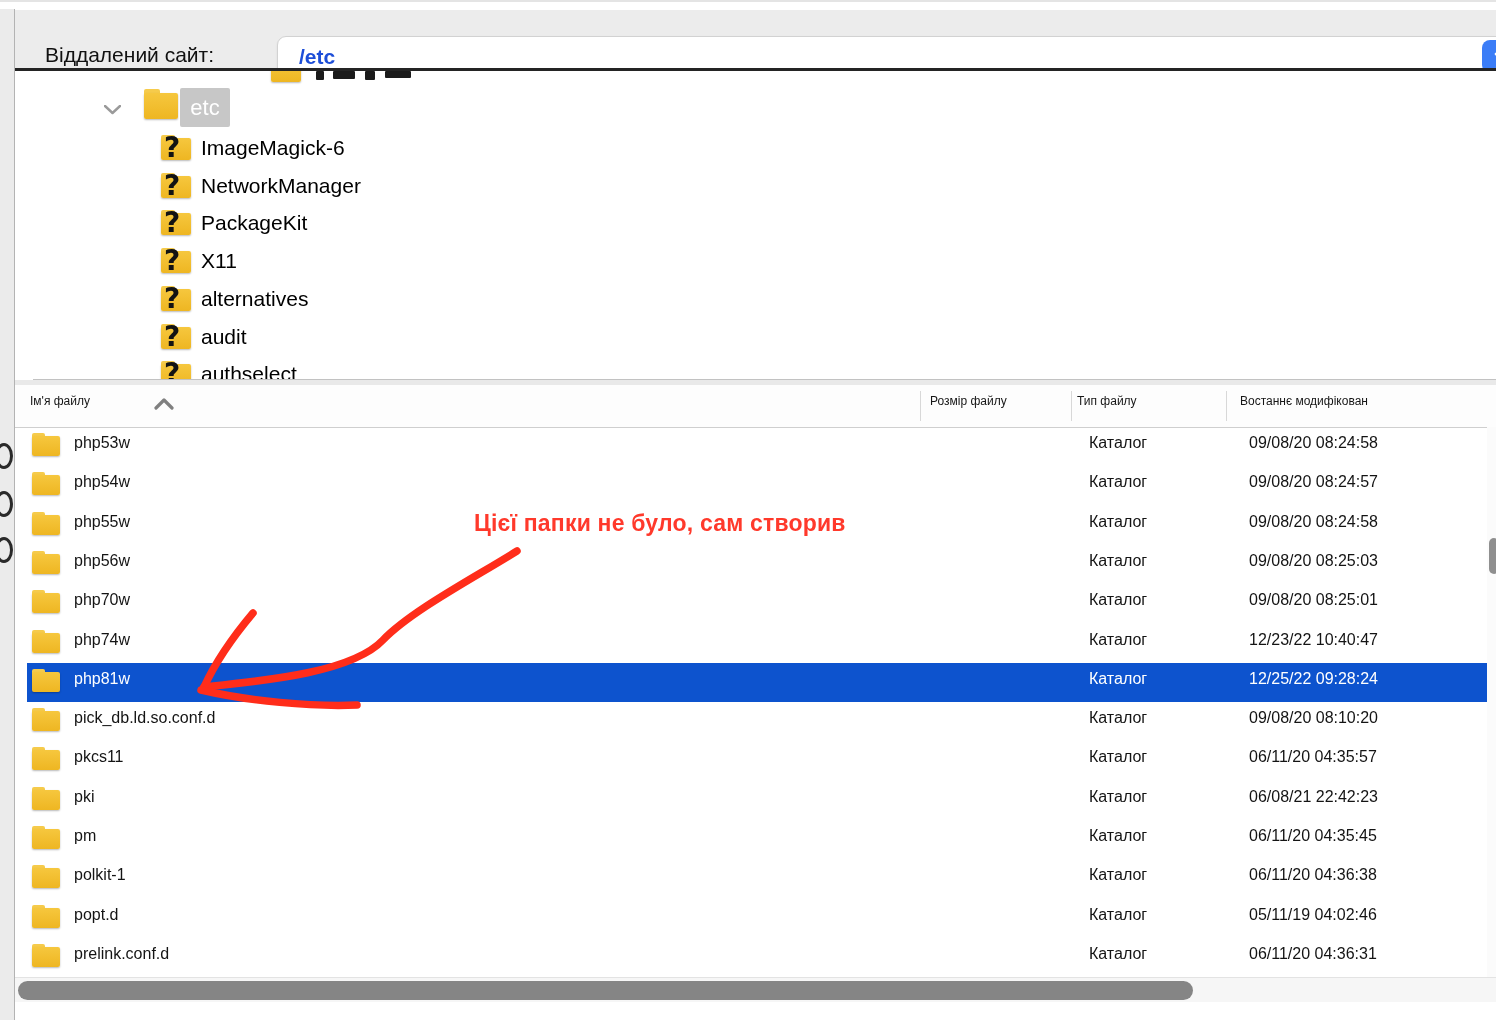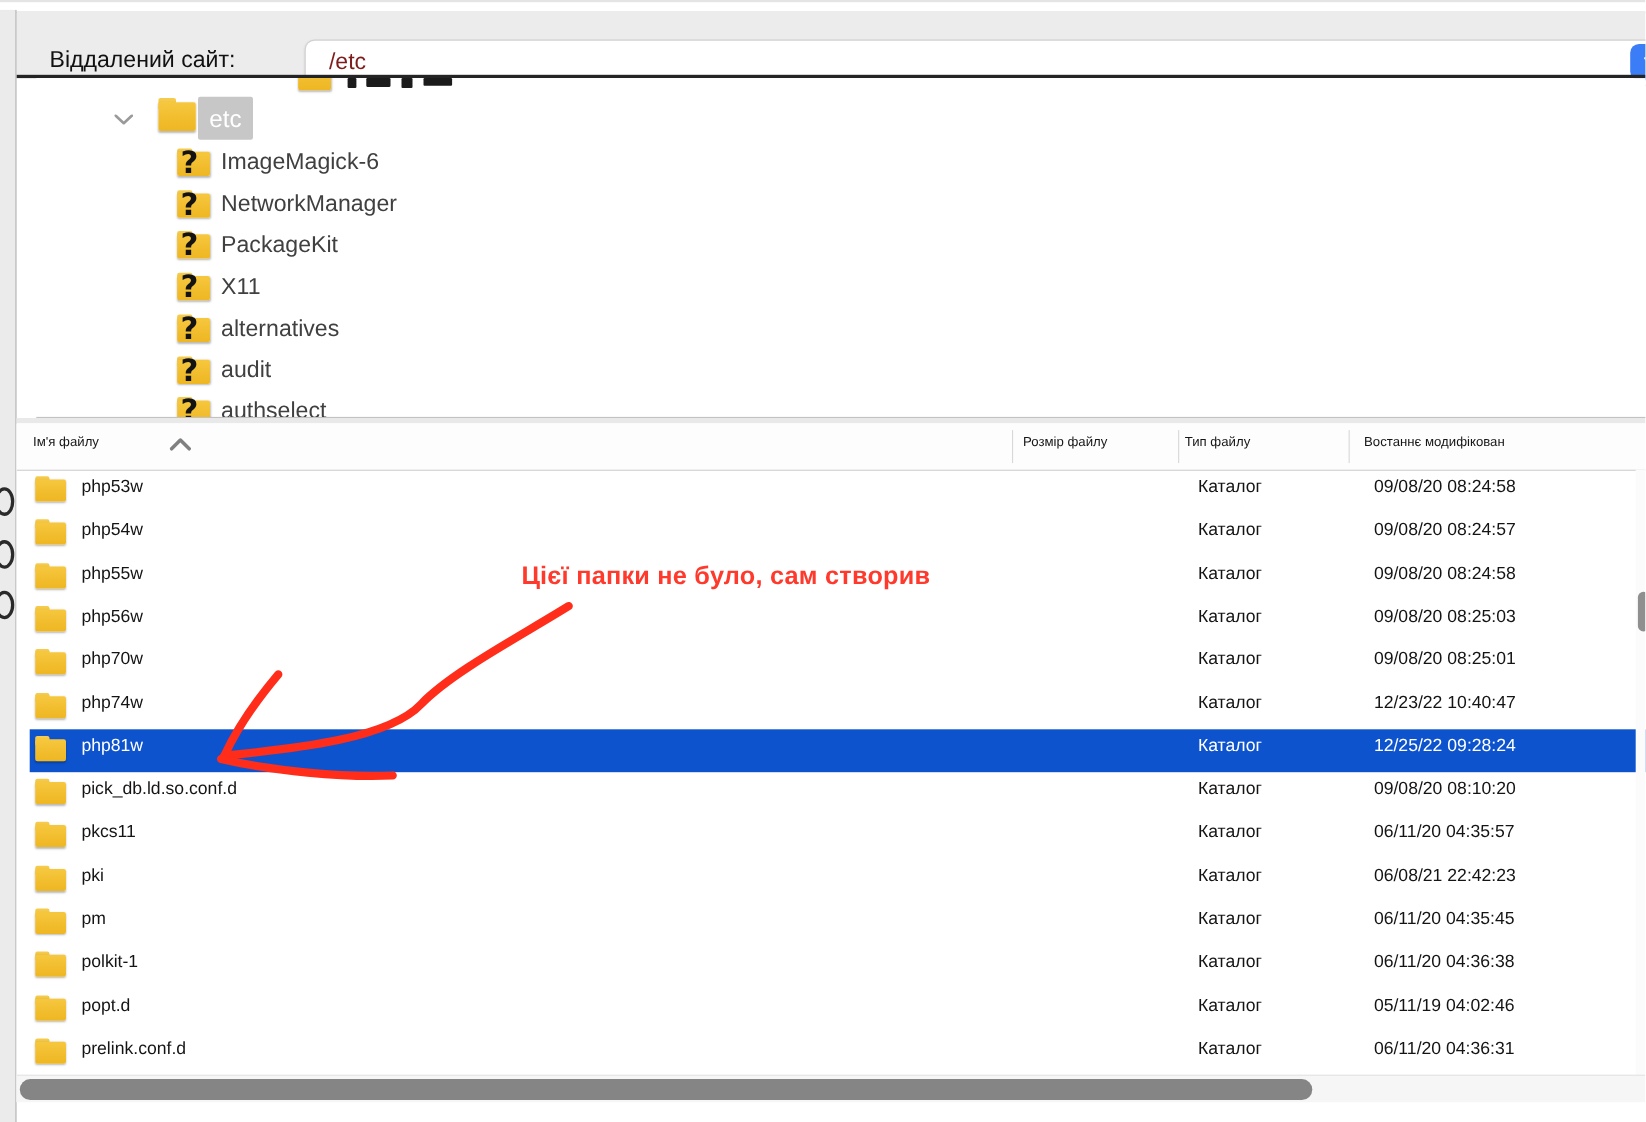--- a/index.html
+++ b/index.html
@@ -9,40 +9,40 @@
 
   
   .left-strip{left:0;top:9px;width:14px;height:1011px;background:#ebebeb;border-right:1px solid #b3b3b3;}
   .strip-mark{position:absolute;left:-5px;width:12px;height:20px;border:3px solid #2a2a2a;border-radius:50%;background:transparent;}
 
   
   .top-white{left:0;top:0;width:1496px;height:9px;background:#fff;border-top:2px solid #e4e4e4;border-bottom:1px solid #c6c6c6;}
   .topbar{left:15px;top:10px;width:1481px;height:58px;background:#ececec;}
   .remote-label{left:30px;top:33px;font-size:21px;color:#111;}
   .combo{left:262px;top:26px;width:1250px;height:40px;background:#fff;border:1px solid #d2d2d2;border-radius:9px;box-shadow:0 1px 2px rgba(0,0,0,.08);}
-  .combo-value{position:absolute;left:21px;top:8px;font-size:21px;color:#7f1d1d;}
+  .combo-value{position:absolute;left:21px;top:8px;font-size:21px;color:#1d4ed8;font-weight:bold;}
   .combo-btn{position:absolute;right:6px;top:3px;width:40px;height:33px;background:var(--accent-blue,#3B7DF7);border-radius:8px;display:flex;align-items:center;justify-content:center;}
   .splitter{left:0px;top:68px;width:1496px;height:3px;background:#242424;}
 
   
   .tree{left:33px;top:71px;width:1481px;height:308px;background:#fff;border-bottom:1px solid #c2c2c2;overflow:hidden;}
   .gap{left:15px;top:380px;width:1481px;height:5px;background:#e9e9e9;}
 
   .folder{position:absolute;width:30px;height:26px;}
   .folder .tab{position:absolute;top:0;left:0;width:14px;height:9px;background:#f6cb4b;border-radius:2px 2px 0 0;}
   .folder .body{position:absolute;top:3px;left:0;width:30px;height:22px;background:linear-gradient(#f6c73e,#eeb622);border-radius:2px;box-shadow:0 1px 2px rgba(0,0,0,.28);}
   .folder.big{width:34px;height:30px;}
   .folder.big .tab{width:16px;height:10px;}
   .folder.big .body{top:4px;width:34px;height:26px;}
   .qmark{position:absolute;left:3px;top:-4px;font-family:"DejaVu Sans",sans-serif;font-weight:800;font-size:28px;color:#131313;}
   .etc-sel{position:absolute;left:147px;top:88px;width:50px;height:39px;background:#c7c7c7;border-radius:2px;
            color:#fff;font-size:22px;display:flex;align-items:center;justify-content:center;}
   .tree-item{position:absolute;left:0;height:36px;width:1481px;}
   .tree-item .folder{left:128px;top:3px;}
-  .tree-item .ti-label{position:absolute;left:168px;top:4px;font-size:21px;color:#404040;}
+  .tree-item .ti-label{position:absolute;left:168px;top:4px;font-size:21px;color:#000000;}
   .tree-partial-folder{left:238px;top:-14px;}
   .pmark{position:absolute;background:#1b1b1b;border-radius:1px;}
 
   
   .listpanel{left:15px;top:385px;width:1481px;height:617px;background:#fff;overflow:hidden;}
   .lheader{position:absolute;left:0;top:0;width:1481px;height:42px;background:#fdfdfd;border-bottom:1px solid #cfcfcf;font-size:12px;color:#161616;}
   .h-name{position:absolute;left:15px;top:9px;}
   .h-size{position:absolute;left:915px;top:9px;width:138px;overflow:hidden;white-space:nowrap;}
   .h-type{position:absolute;left:1062px;top:9px;width:140px;overflow:hidden;white-space:nowrap;}
   .h-mod{position:absolute;left:1225px;top:9px;width:246px;overflow:hidden;white-space:nowrap;}

